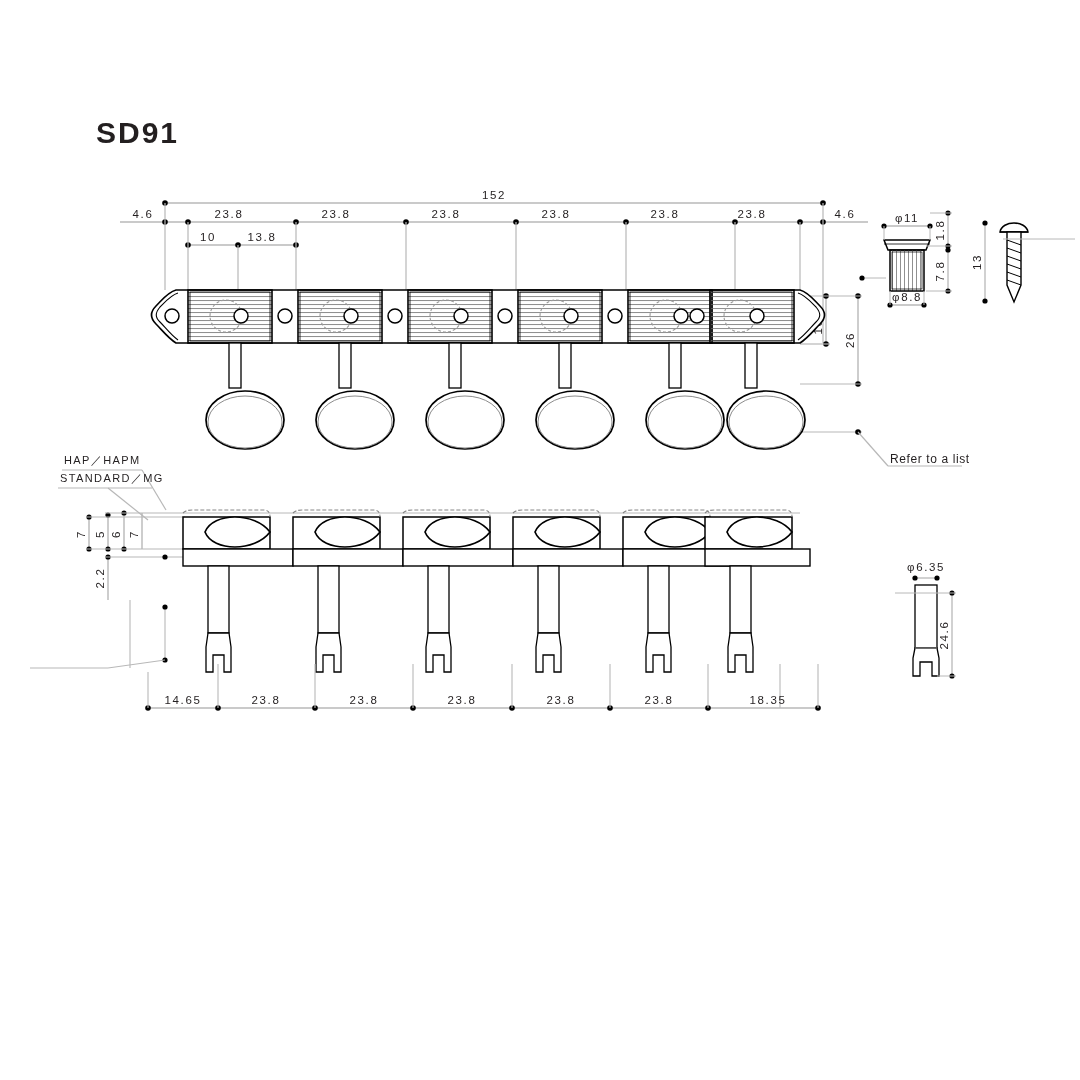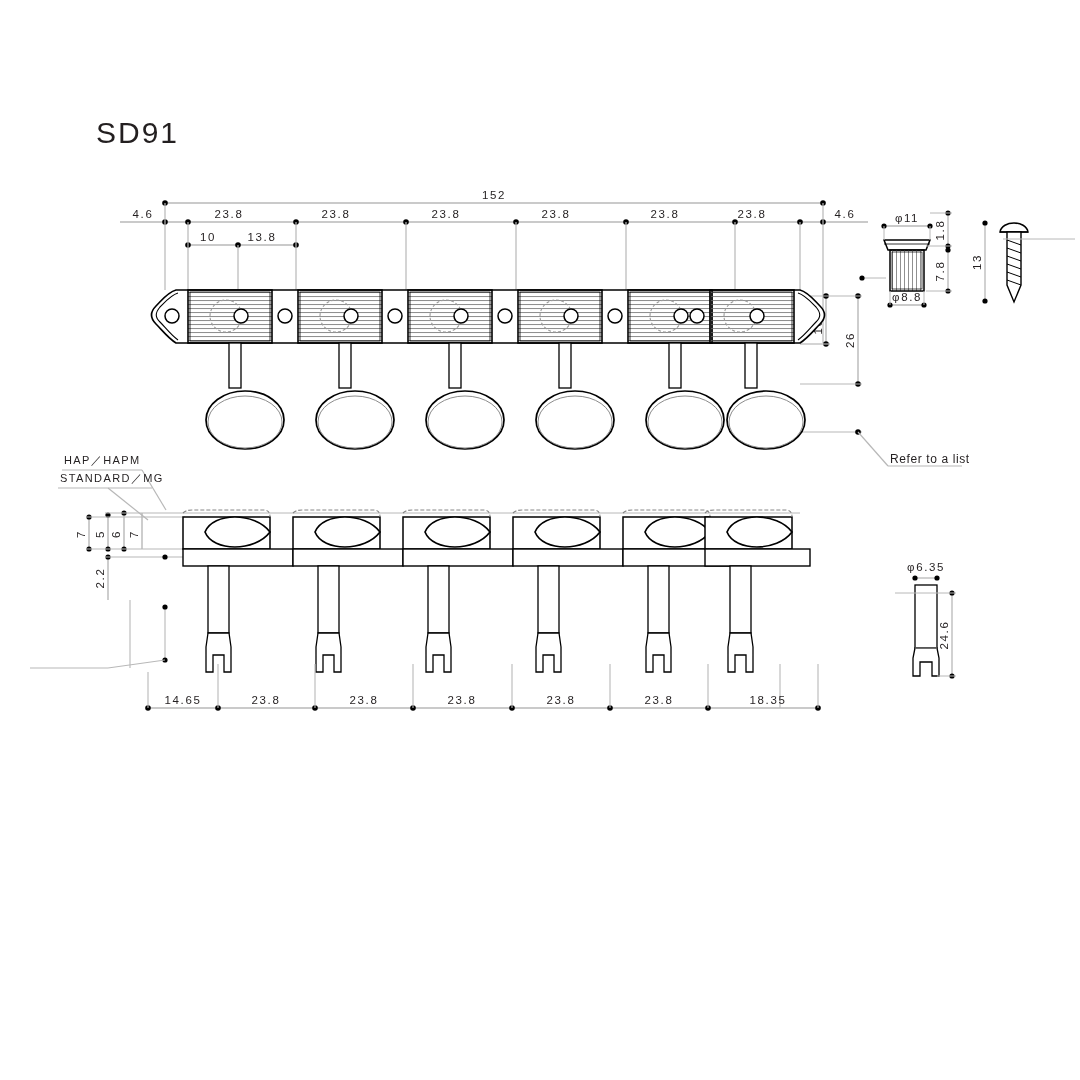--- a/index.html
+++ b/index.html
@@ -13,21 +13,21 @@
     position: relative;
     font-family: "Liberation Sans", sans-serif;
     color: #1a1a1a;
     overflow: hidden;
   }
   #page-title {
     position: absolute;
     left: 96px;
     top: 116px;
     font-size: 30px;
-    font-weight: normal;
+    font-weight: bold;
     letter-spacing: 2px;
     color: #231f20;
   }
   #drawing-canvas {
     position: absolute;
     left: 0;
     top: 0;
     width: 1080px;
     height: 1080px;
   }

